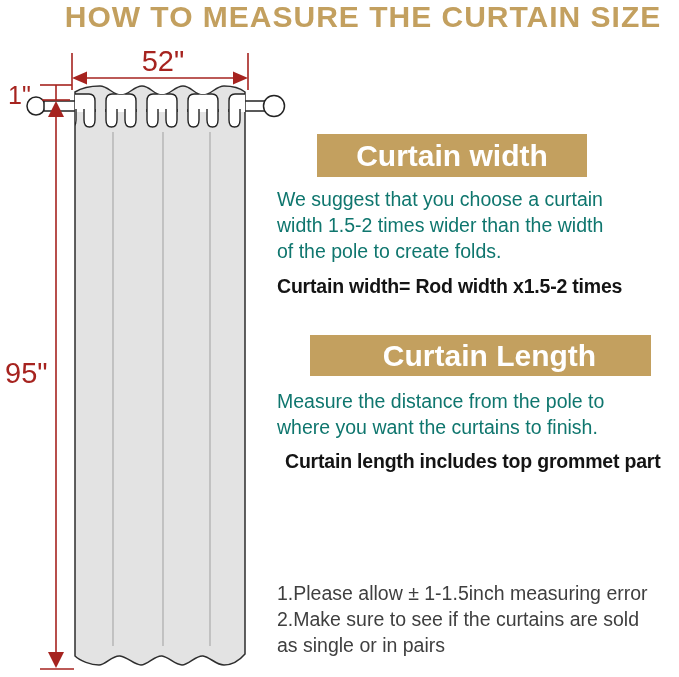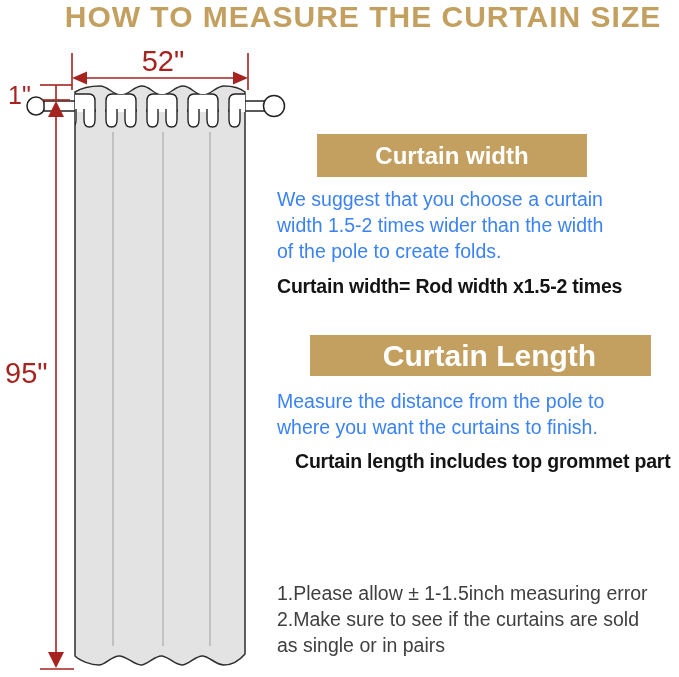--- a/index.html
+++ b/index.html
@@ -21,39 +21,39 @@
   }
   .diagram{position:absolute;left:0;top:0;}
   .heading-box{
     position:absolute;
     background:#C3A05F;
     color:#ffffff;
     font-weight:800;
     text-align:center;
     white-space:nowrap;
   }
-  .box-width{left:317px;top:134px;width:270px;height:43px;font-size:24px;line-height:43px;}
+  .box-width{left:317px;top:134px;width:270px;height:43px;font-size:30px;line-height:43px;}
   .box-length{left:310px;top:335px;width:323px;height:41px;font-size:30px;line-height:41px;padding-left:18px;}
   .para{
     position:absolute;
-    color:#3b82f6;
+    color:#0f766e;
     font-size:19.5px;line-height:26px;
     white-space:nowrap;
   }
   .para-width{left:277px;top:186px;}
   .para-length{left:277px;top:388px;}
   .formula{
     position:absolute;
     color:#141414;
     font-weight:800;
     font-size:19.5px;letter-spacing:-0.2px;
     white-space:nowrap;
   }
   .formula-width{left:277px;top:275px;}
-  .formula-length{left:295px;top:450px;}
+  .formula-length{left:285px;top:450px;}
   .note-heading{
     position:absolute;left:277px;top:506px;
     color:#C3A05F;font-weight:800;font-size:32px;
   }
   .note-list{
     position:absolute;left:277px;top:546px;
     color:#3f3f3f;font-size:19.5px;line-height:26px;
     white-space:nowrap;
     margin-top:34px;
   }

